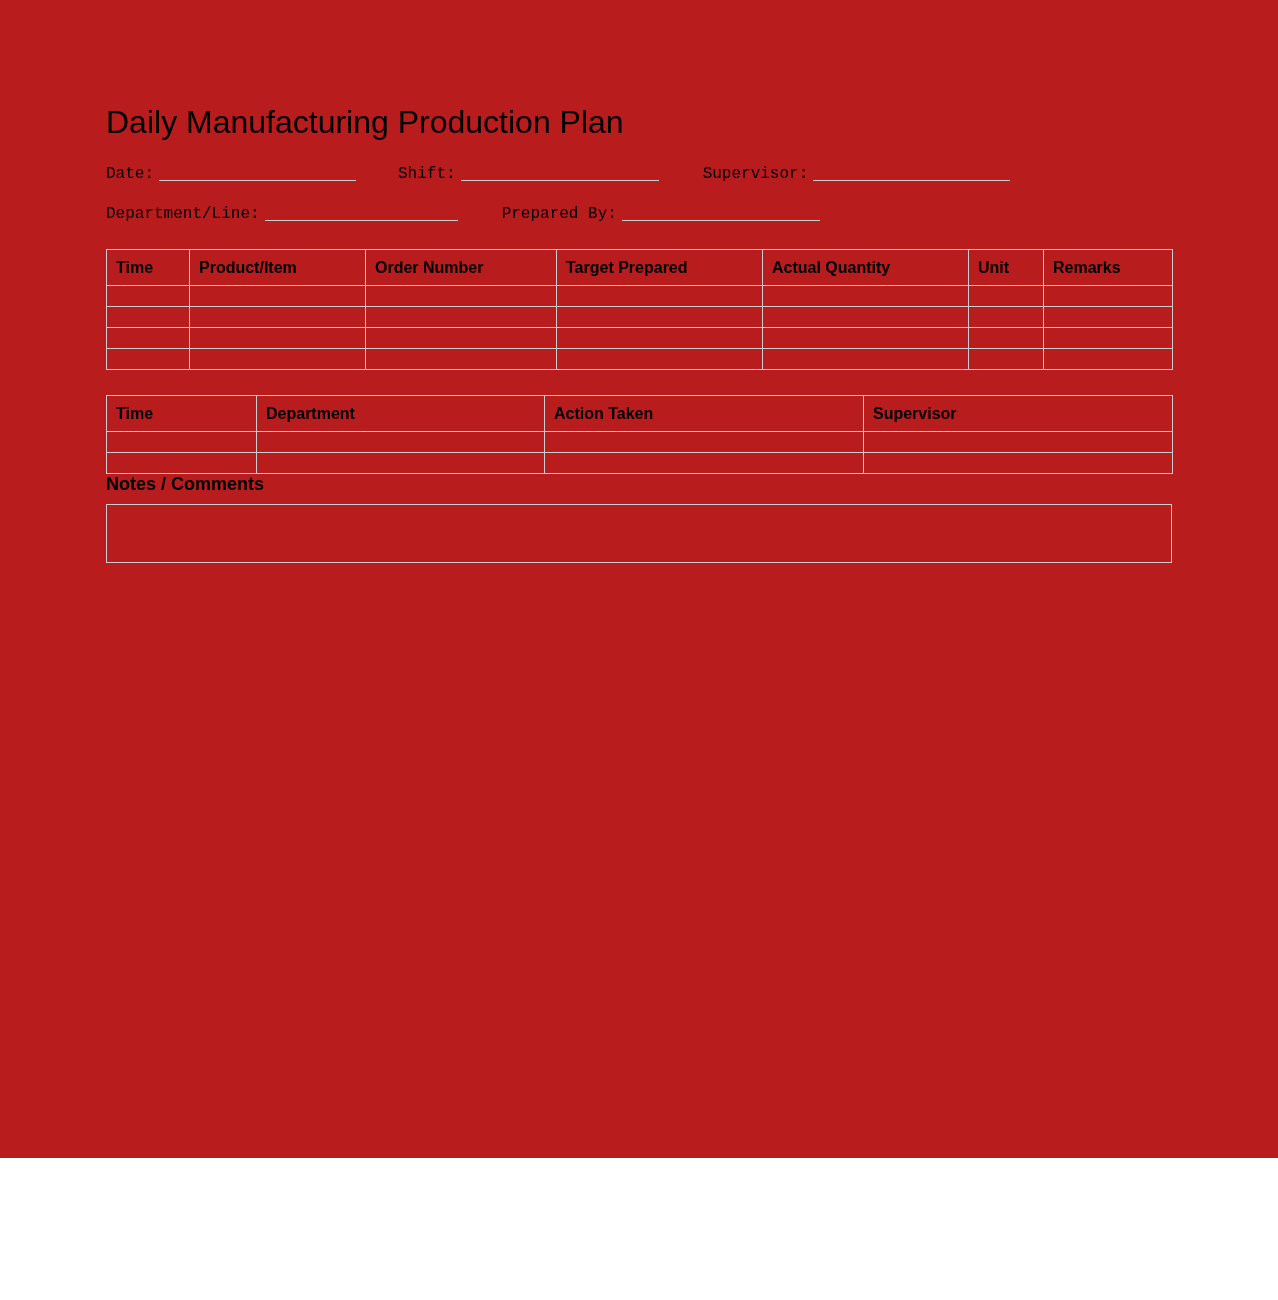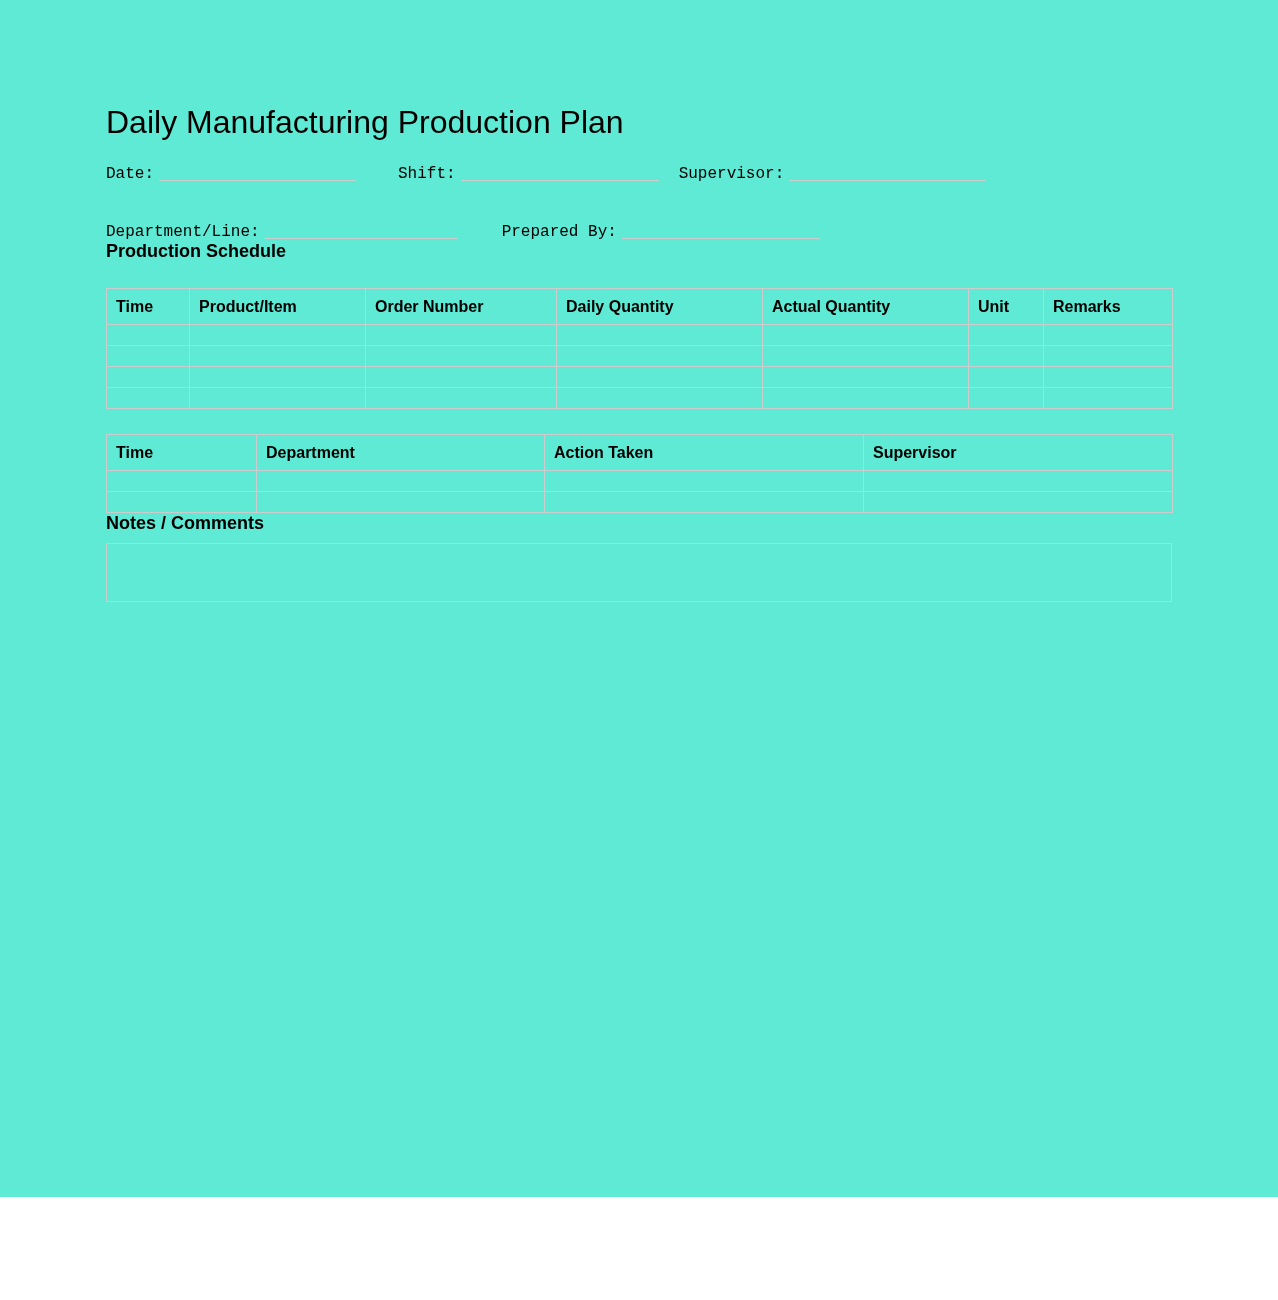--- a/index.html
+++ b/index.html
@@ -6,42 +6,42 @@
     margin: 0;
     padding: 0;
     background: #ffffff;
     color: #000000;
     font-family: "Liberation Sans", sans-serif;
   }
   .page {
     width: 1066px;
     padding: 104px 106px 595px 106px;
     margin: 0;
-    background: #5eead4;
+    background: #b91c1c;
   }
   h1.doc-title {
     margin: 0;
     font-size: 32px;
     font-weight: 400;
     line-height: 37px;
     color: #000000;
     white-space: nowrap;
   }
   .meta-row {
     display: flex;
     align-items: flex-end;
   }
   .meta-row-1 { margin-top: 24px; }
-  .meta-row-2 { margin-top: 40px; }
+  .meta-row-2 { margin-top: 22px; }
   .field {
     display: flex;
     align-items: flex-end;
   }
   .meta-row-1 .field + .field { margin-left: 42px; }
-  .meta-row-1 .field.sup { margin-left: 20px; }
+  .meta-row-1 .field.sup { margin-left: 44px; }
   .meta-row-2 .field + .field { margin-left: 44px; }
   .field .label {
     font-size: 16px;
     line-height: 18px;
     white-space: nowrap;
     font-family: Liberation Mono, monospace;
   }
   .field .line {
     display: inline-block;
     border-bottom: 1px solid #cccccc;
@@ -124,38 +124,37 @@
     <div class="field">
       <span class="label">Department/Line:</span>
       <span class="line w193"></span>
     </div>
     <div class="field">
       <span class="label">Prepared By:</span>
       <span class="line w198"></span>
     </div>
   </div>
 
-  <h2 class="section-title mt-sec-1">Production Schedule</h2>
 
   <table class="form-table mt-table-1">
     <colgroup>
       <col style="width:83px">
         <col style="width:176px">
         <col style="width:191px">
         <col style="width:206px">
         <col style="width:206px">
         <col style="width:75px">
         <col style="width:129px">
     </colgroup>
     <thead>
       <tr>
           <th>Time</th>
           <th>Product/Item</th>
           <th>Order Number</th>
-          <th>Daily Quantity</th>
+          <th>Target Prepared</th>
           <th>Actual Quantity</th>
           <th>Unit</th>
           <th>Remarks</th>
         </tr>
     </thead>
     <tbody>
         <tr>
           <td></td>
           <td></td>
           <td></td>

